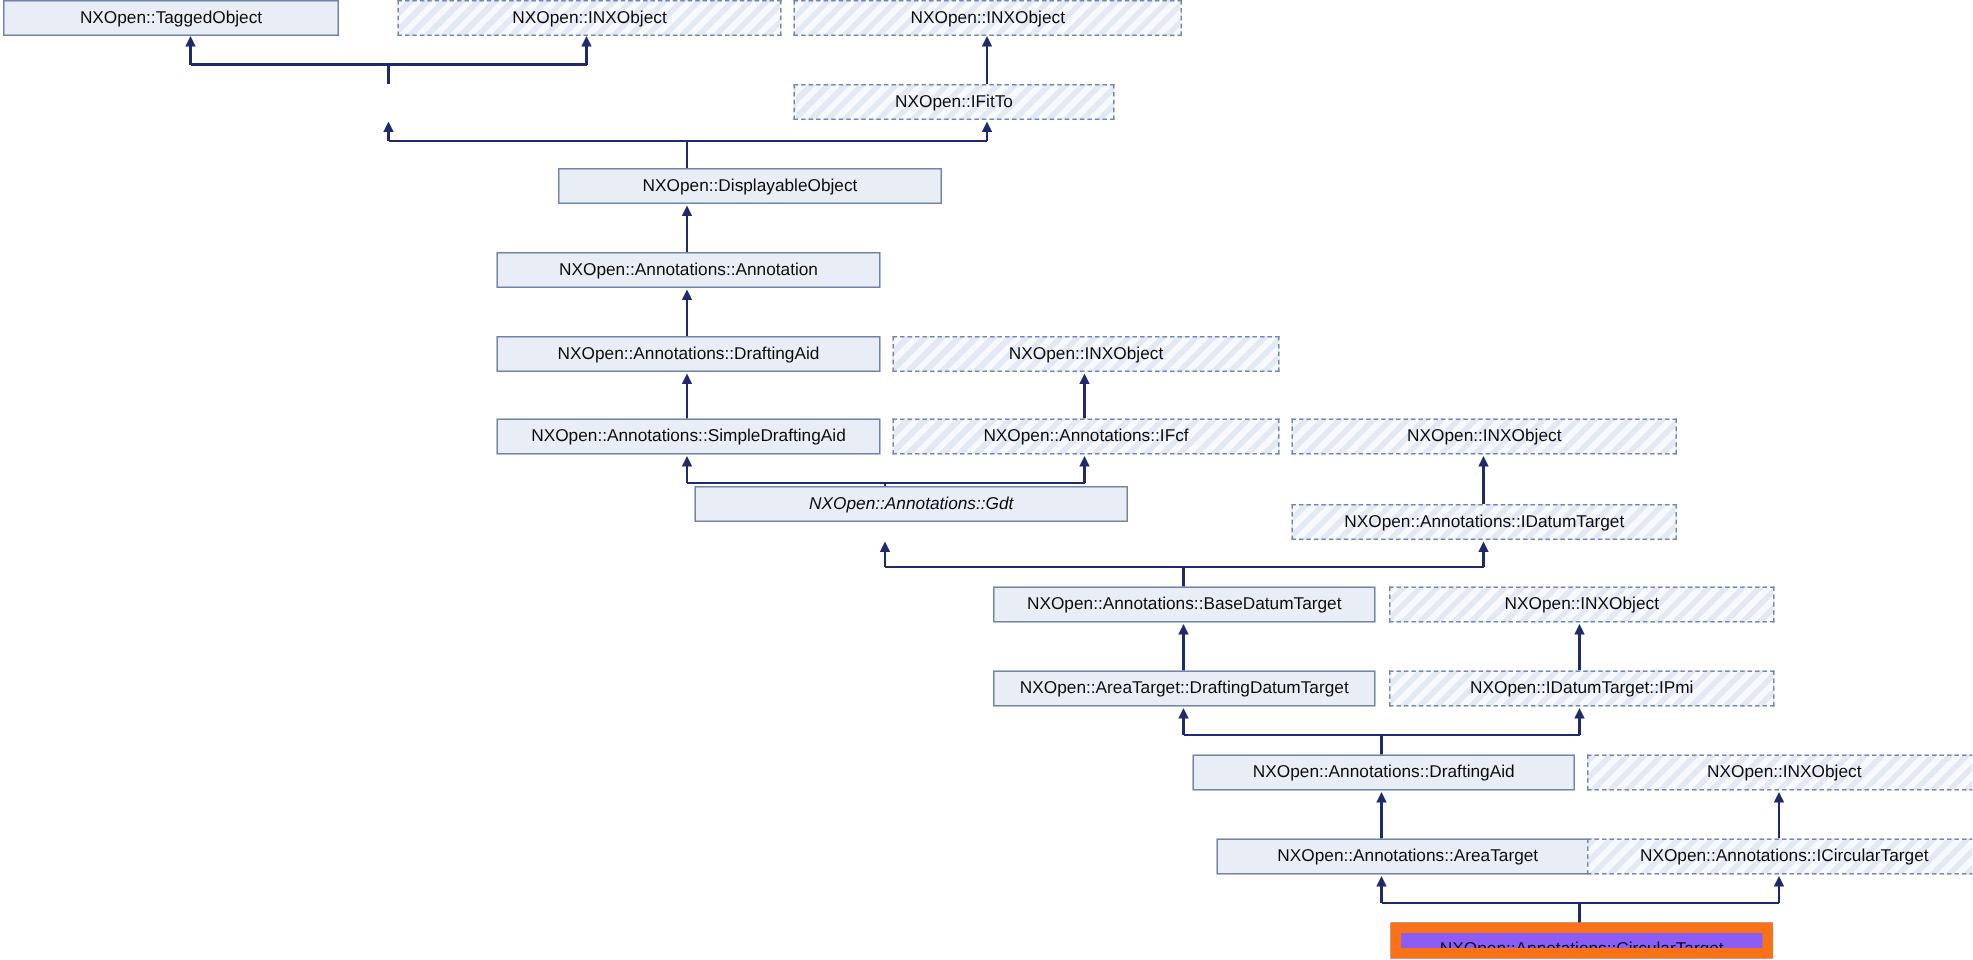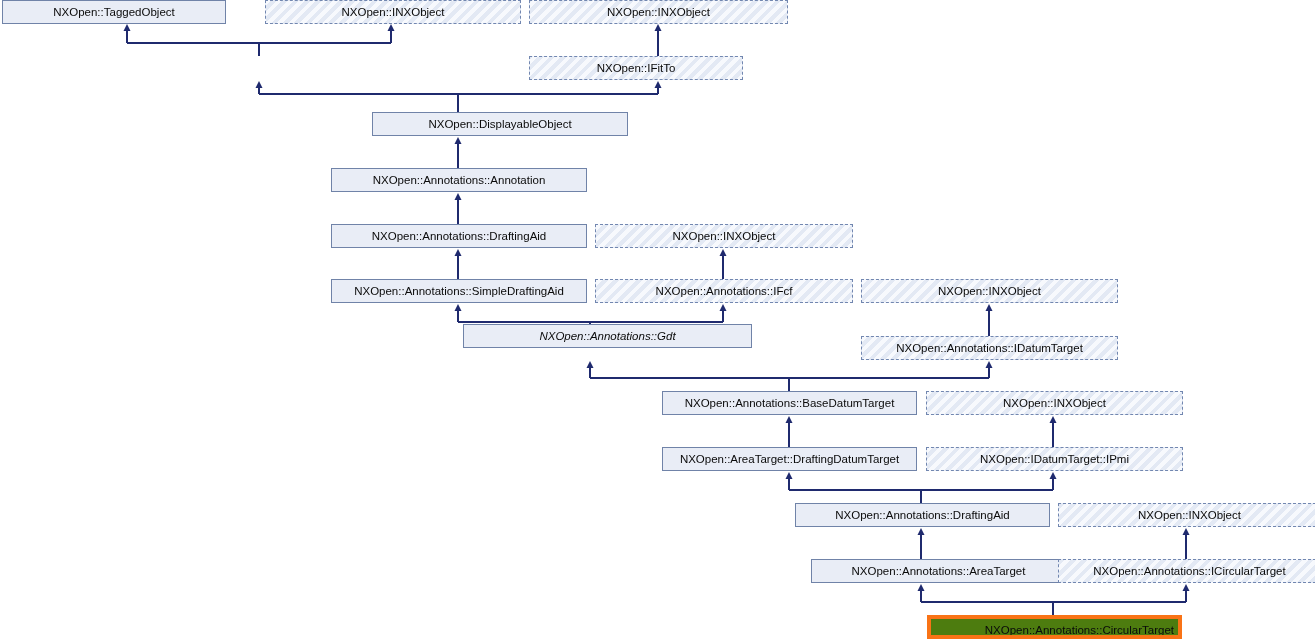--- a/index.html
+++ b/index.html
@@ -44,23 +44,22 @@
     border: 1px dashed #7287b0;
     background-color: #f4f6fb;
     background-image: repeating-linear-gradient(
         -45deg,
         #f7f9fd 0px,
         #f7f9fd 4px,
         #e3e9f4 4px,
         #e3e9f4 8px);
   }
   .node.current {
-    background: #4d7c0f;
-    border: 4px solid #f97316;
-    text-align: right;
+    background: #8b5cf6;
+    border: 7px solid #f97316;
   }
   .node .lbl {
     display: block;
     padding: 0 4px;
   }
 </style>
 </head>
 <body>
 
 <div id="diagram">

